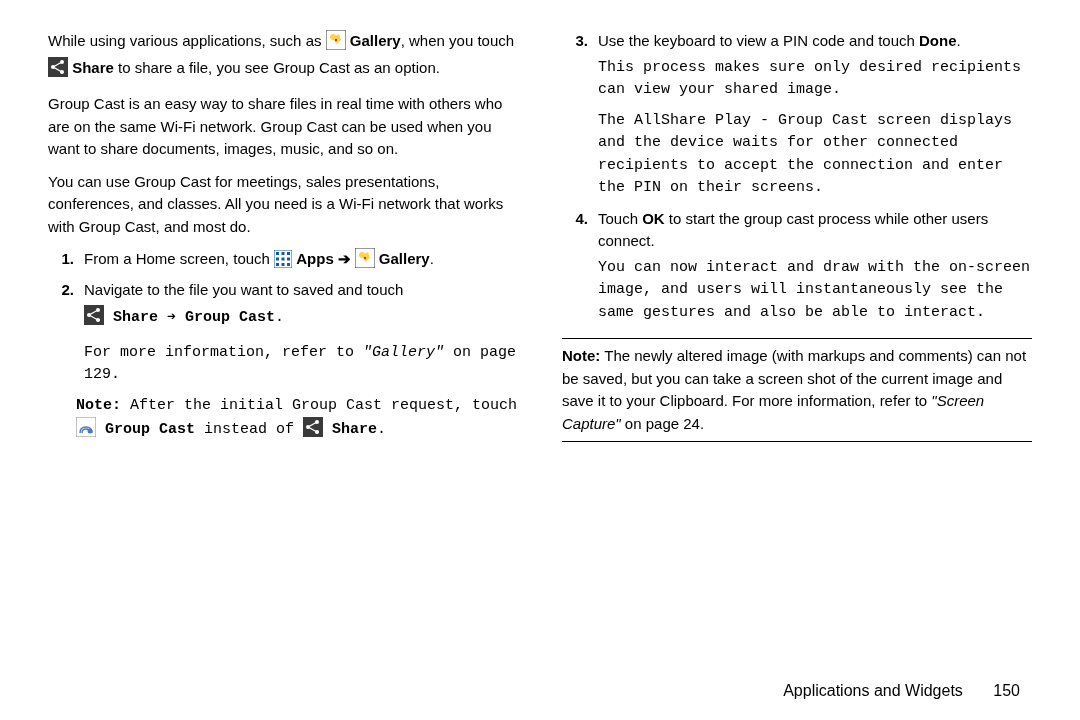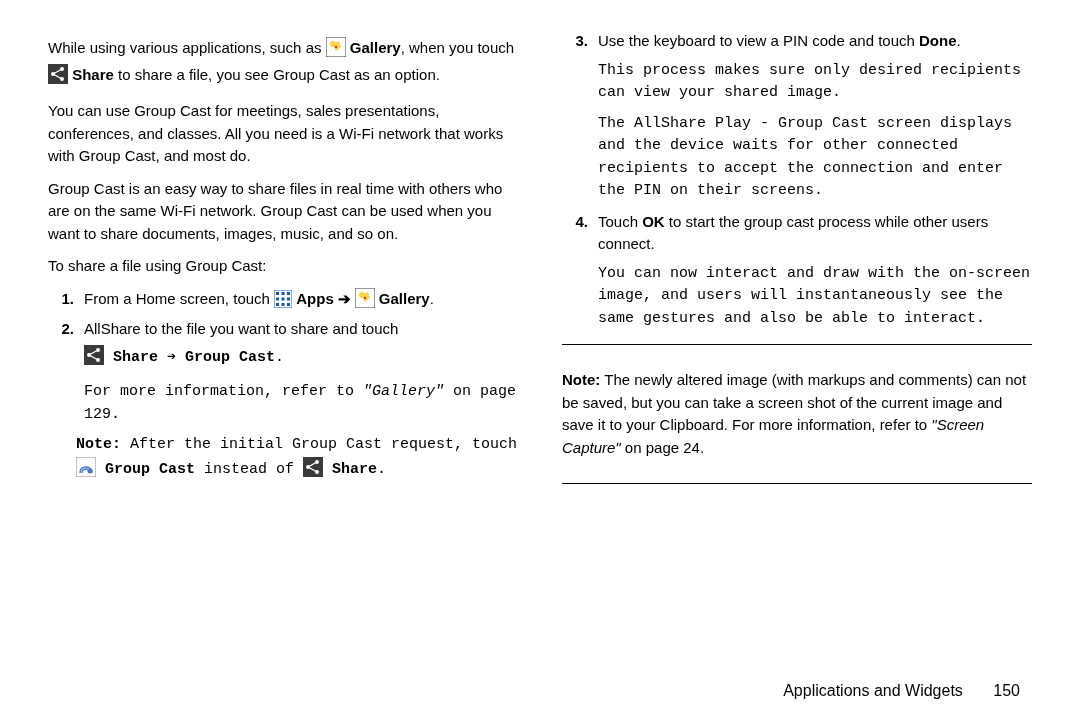--- a/index.html
+++ b/index.html
@@ -24,40 +24,40 @@
     flex: 1;
     line-height: 1.5;
   }
   .section-title {
     font-weight: bold;
     font-style: italic;
     color: #1a4aa0;
     font-size: 18px;
     margin-bottom: 6px;
   }
-  p { margin: 7px 0 10px 0; }
+  p { margin: 0 0 10px 0; }
   .step-row {
     display: flex;
     margin: 0 0 4px 0;
   }
   .step-num {
     min-width: 26px;
     font-weight: bold;
     text-align: right;
     padding-right: 10px;
   }
   .step-body { flex: 1; }
   .step-sub { margin-left: 36px; margin-bottom: 8px; font-family: Liberation Mono, monospace; }
   .bold { font-weight: bold; }
   .arrow { font-weight: bold; }
   .xref { font-style: italic; }
   .note-rule {
     border-top: 1.5px solid #000;
     border-bottom: 1.5px solid #000;
-    padding: 24px 0;
+    padding: 6px 0;
     margin-top: 14px;
   }
   .icon {
     display: inline-block;
     vertical-align: -4px;
   }
   .footer {
     position: absolute;
     bottom: 20px;
     right: 60px;
@@ -92,23 +92,22 @@
             <circle cx="5" cy="10" r="2" fill="#fff"></circle>
             <circle cx="14" cy="5" r="2" fill="#fff"></circle>
             <circle cx="14" cy="15" r="2" fill="#fff"></circle>
             <line x1="5" y1="10" x2="14" y2="5" stroke="#fff" stroke-width="1.4"></line>
             <line x1="5" y1="10" x2="14" y2="15" stroke="#fff" stroke-width="1.4"></line>
           </svg>
       </span>
       <span class="bold"> Share</span><span> to share a file, you see Group Cast as an option.</span>
     </p>
 
+    <p>Group Cast is an easy way to share files in real time with others who are on the same Wi-Fi network. Group Cast can be used when you want to share documents, images, music, and so on.</p>
     <p>You can use Group Cast for meetings, sales presentations, conferences, and classes. All you need is a Wi-Fi network that works with Group Cast, and most do.</p>
-    <p>Group Cast is an easy way to share files in real time with others who are on the same Wi-Fi network. Group Cast can be used when you want to share documents, images, music, and so on.</p>
-    <p>To share a file using Group Cast:</p>
 
     <div class="step-row">
       <div class="step-num">1.</div>
       <div class="step-body">
         <span>From a Home screen, touch </span>
         <span class="icon">
           <svg class="apps-icon" viewBox="0 0 18 18">
               <rect width="18" height="18" fill="#fff" stroke="#155aa6"></rect>
           <rect x="2" y="2" width="3" height="3" fill="#155aa6"></rect>
               <rect x="7.5" y="2" width="3" height="3" fill="#155aa6"></rect>
@@ -130,21 +129,21 @@
               <circle cx="10" cy="10" r="1.2" fill="#c0392b"></circle>
             </svg>
         </span>
         <span class="bold"> Gallery</span><span>.</span>
       </div>
     </div>
 
     <div class="step-row">
       <div class="step-num">2.</div>
       <div class="step-body">
-        <span>AllShare to the file you want to share and touch</span>
+        <span>Navigate to the file you want to saved and touch</span>
       </div>
     </div>
     <div class="step-sub">
       <span class="icon">
         <svg class="share-icon" viewBox="0 0 20 20">
             <rect width="20" height="20" fill="#3a3a3a"></rect>
             <circle cx="5" cy="10" r="2" fill="#fff"></circle>
             <circle cx="14" cy="5" r="2" fill="#fff"></circle>
             <circle cx="14" cy="15" r="2" fill="#fff"></circle>
             <line x1="5" y1="10" x2="14" y2="5" stroke="#fff" stroke-width="1.4"></line>

